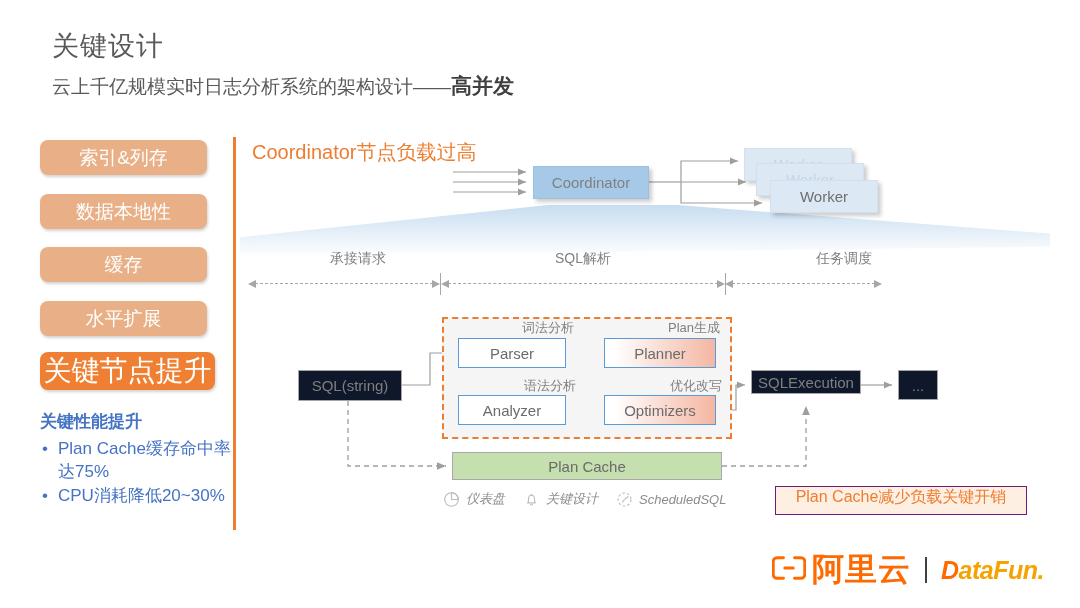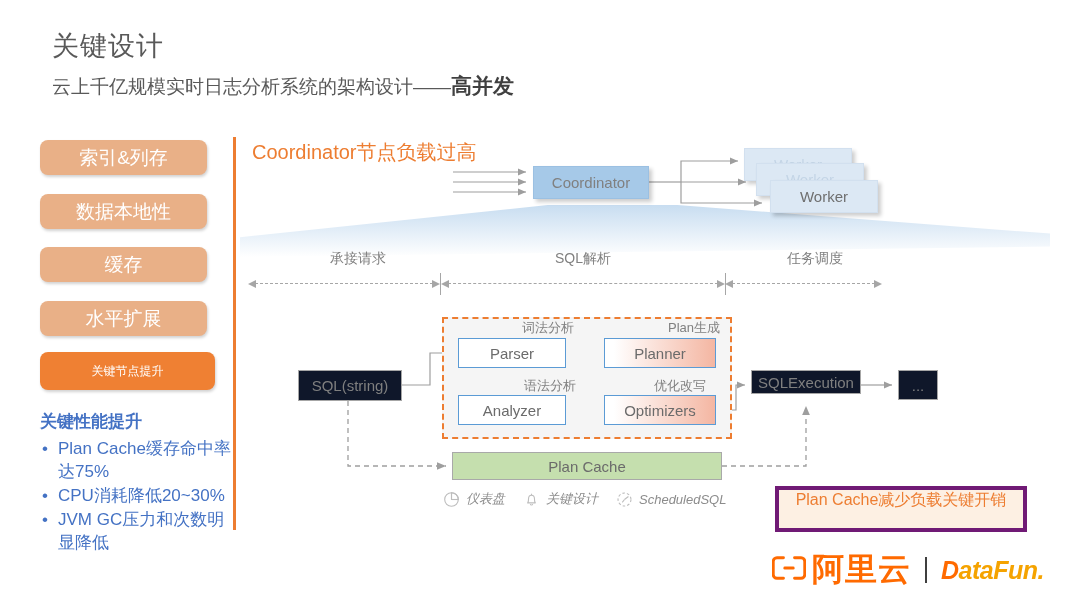--- a/index.html
+++ b/index.html
@@ -66,21 +66,21 @@
     display: flex;
     align-items: center;
     justify-content: center;
     box-shadow: 1px 2px 3px rgba(0,0,0,0.18);
     white-space: nowrap;
   }
   .pill.active {
     background: #ef8033;
     width: 175px;
     height: 38px;
-    font-size: 12px;
+    font-size: 28px;
   }
   .pill-0 { top: 140px; }
   .pill-1 { top: 194px; }
   .pill-2 { top: 247px; }
   .pill-3 { top: 301px; }
   .pill-4 { top: 352px; }
 
   .perf-title {
     position: absolute;
     left: 40px;
@@ -178,21 +178,21 @@
   
   .phase-label {
     position: absolute;
     font-size: 14px;
     color: #808080;
     white-space: nowrap;
     transform: translateX(-50%);
   }
   .phase-0 { left: 118px; top: 120px; }
   .phase-1 { left: 343px; top: 120px; }
-  .phase-2 { left: 575px; top: 120px; }
+  .phase-2 { left: 604px; top: 120px; }
 
   .axis-tick {
     position: absolute;
     top: 143px;
     width: 1px;
     height: 22px;
     background: #a6a6a6;
   }
   .tick-0 { left: 200px; }
   .tick-1 { left: 485px; }
@@ -249,21 +249,21 @@
 
   .sub-label {
     position: absolute;
     font-size: 13px;
     color: #808080;
     white-space: nowrap;
   }
   .sub-lexical  { left: 282px; top: 189px; }
   .sub-syntax   { left: 284px; top: 247px; }
   .sub-plan     { left: 428px; top: 189px; }
-  .sub-rewrite  { left: 414px; top: 247px; }
+  .sub-rewrite  { left: 430px; top: 247px; }
 
   .box-gray {
     position: absolute;
     box-sizing: border-box;
     display: flex;
     align-items: center;
     justify-content: center;
     border: 1px solid #a6a6a6;
     background: #0f172a;
     color: #7f7f7f;
@@ -308,24 +308,24 @@
     color: #8c8c8c;
     white-space: nowrap;
   }
   .feature svg { display: block; }
 
   .callout {
     position: absolute;
     left: 535px;
     top: 356px;
     width: 252px;
-    height: 46px;
+    height: 29px;
     box-sizing: border-box;
     background: #fdf0e3;
-    border: 4px solid #701a75;
+    border: 1px solid #701a75;
     color: #ed7d31;
     font-size: 16px;
     display: flex;
     align-items: flex-start;
     justify-content: center;
     white-space: nowrap;
   }
 
   
   .connectors {
@@ -392,21 +392,20 @@
     <span>水平扩展</span>
   </div>
   <div class="pill pill-4 active">
     <span>关键节点提升</span>
   </div>
 
   <div class="perf-title">关键性能提升</div>
   <ul class="perf-list">
     <li>Plan Cache缓存命中率达75%</li>
     <li>CPU消耗降低20~30%</li>
-    <li>JVM GC压力和次数明显降低</li>
   </ul>
 
   <div class="diagram">
 
     <div class="alert-label">Coordinator节点负载过高</div>
 
     <div class="funnel"></div>
 
     <svg class="connectors" viewBox="0 0 840 410">
       <defs>

